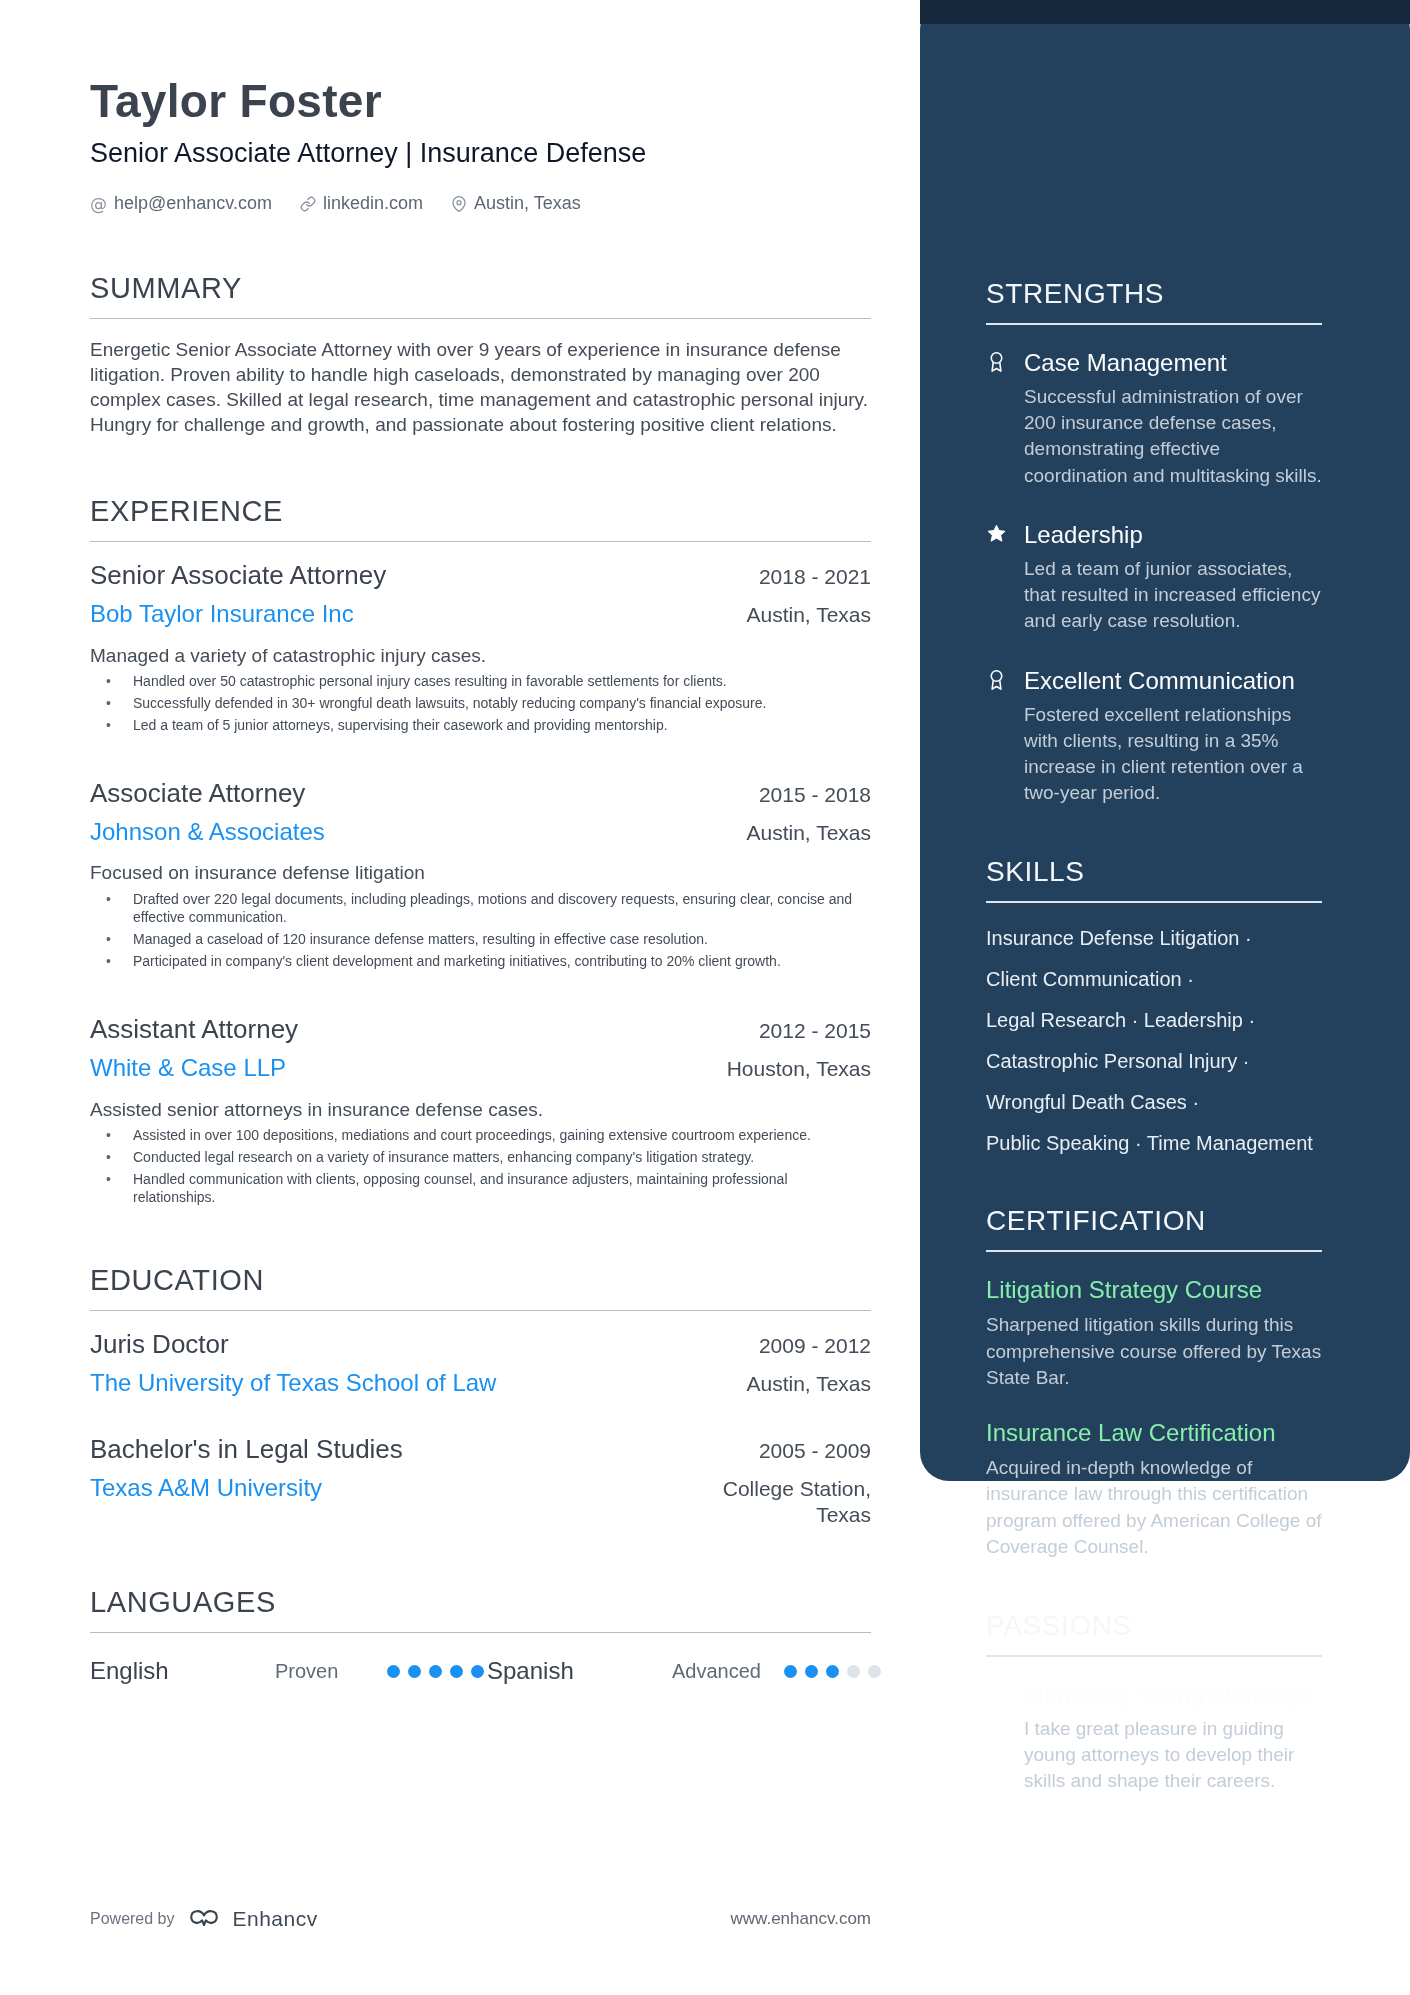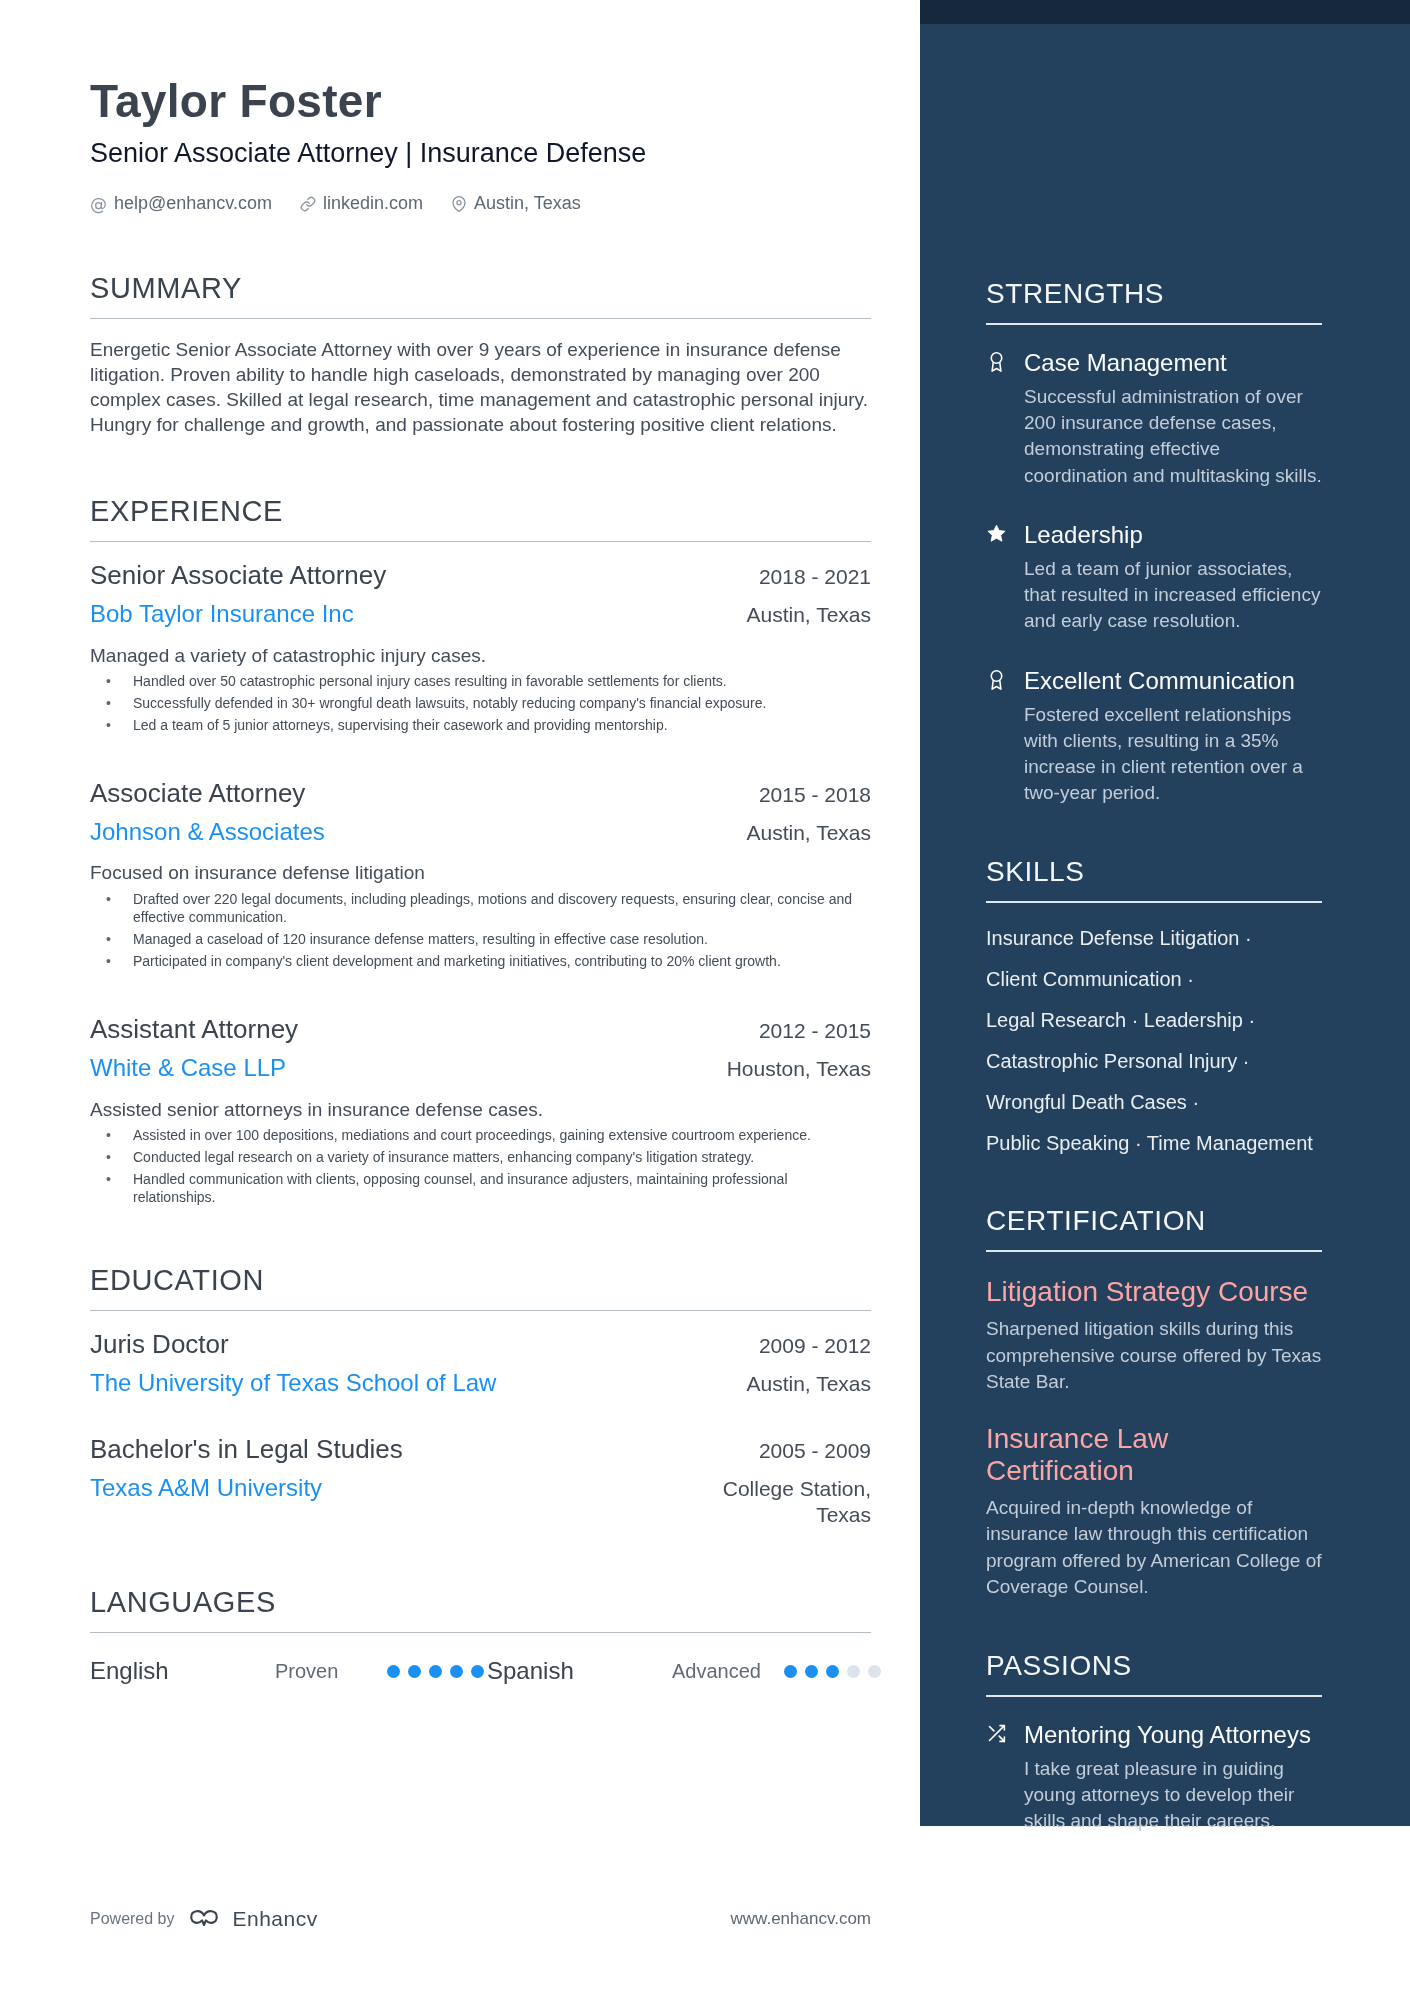--- a/index.html
+++ b/index.html
@@ -46,37 +46,37 @@
   .dot{width:13px;height:13px;border-radius:50%;background:#dde3ea;display:inline-block;}
   .dot.filled{background:#1a91f0;}
   
   .footer{position:absolute;left:90px;width:781px;bottom:62px;display:flex;
           justify-content:space-between;align-items:center;}
   .footer-left{display:flex;align-items:center;gap:12px;}
   .powered{font-size:16px;color:#6a7380;}
   .brand{font-size:21px;color:#3f4a56;letter-spacing:.5px;}
   .website{font-size:17px;color:#5d6773;}
   
-  .sidebar{position:absolute;left:920px;top:0;width:490px;height:1826px;background:#23405c;
-           box-sizing:border-box;padding:278px 88px 0 66px;}
+  .sidebar{position:absolute;left:920px;top:0;width:490px;height:1481px;background:#23405c;
+           box-sizing:border-box;padding:278px 88px 0 66px;border-radius:29px;}
   .topstrip{position:absolute;top:0;left:0;width:100%;height:24px;background:#16293c;}
   .sb-section{margin-bottom:50px;}
   .sb-h2{font-size:28px;font-weight:400;color:#f4f7fa;letter-spacing:.6px;margin:0;
          padding-bottom:13px;border-bottom:2px solid #dfe7ee;}
   .sb-body{margin-top:24px;}
   .s-item{display:flex;margin-bottom:32px;}
   .s-item:last-child{margin-bottom:0;}
   .s-icon{width:38px;flex-shrink:0;padding-top:2px;color:#ffffff;}
   .s-title{font-size:24px;color:#fcfdfe;}
   .s-desc{font-size:19px;line-height:1.38;color:#c3cdd8;margin-top:7px;}
   .skill-line{font-size:20px;color:#e9eef3;margin-bottom:18px;}
   .skill-line:last-child{margin-bottom:0;}
   .cert{margin-bottom:28px;}
   .cert:last-child{margin-bottom:0;}
-  .cert-title{font-size:28px;color:#fca5a5;}
+  .cert-title{font-size:24px;color:#86efac;}
   .cert-desc{font-size:19px;line-height:1.38;color:#c3cdd8;margin-top:8px;}
 </style>
 </head>
 <body>
 
 <div class="main">
 
   <h1 class="name">Taylor Foster</h1>
   <div class="subtitle">Senior Associate Attorney | Insurance Defense</div>
 

